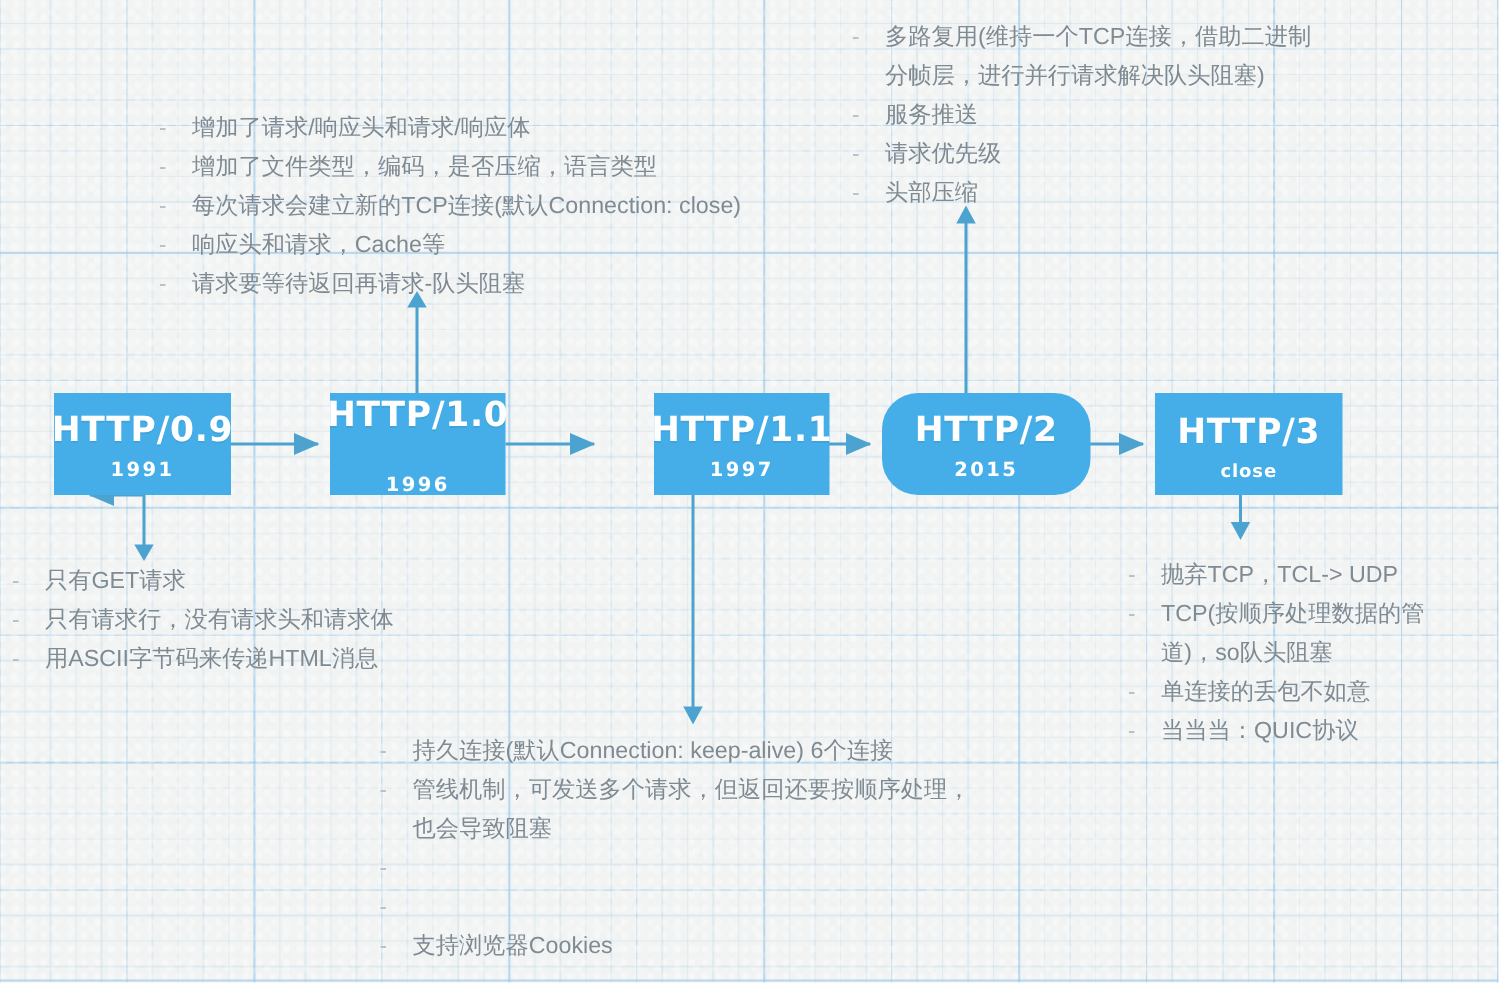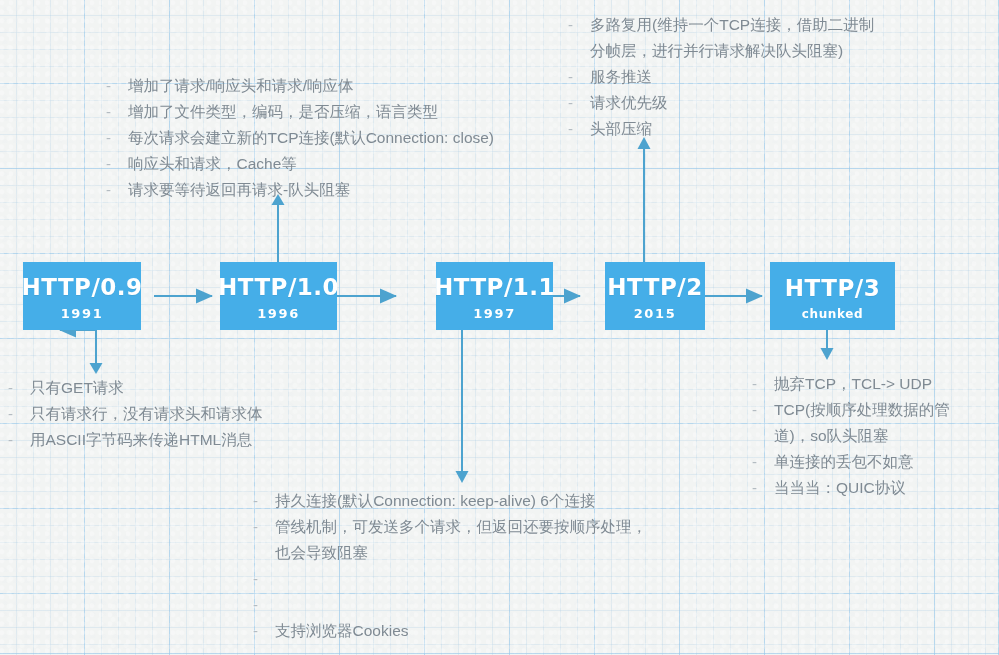--- a/index.html
+++ b/index.html
@@ -160,43 +160,43 @@
       <path d="M644,262 L644,148"></path>
       <path d="M637.5,149 L644,137 L650.5,149 z" fill="#4da3cf" stroke="none"></path>
     </g>
 
     <g stroke="#4da3cf" stroke-width="2" fill="none">
       <path d="M827,330 L827,349"></path>
       <path d="M820.5,348 L827,360 L833.5,348 z" fill="#4da3cf" stroke="none"></path>
     </g>
   </svg>
 
-  <div class="node" style="left:23px; top:262px; width:118px; height:68px;">
+  <div class="node" style="left:36px; top:262px; width:118px; height:68px;">
     <span class="title">HTTP/0.9</span>
     <span class="sub">1991</span>
   </div>
 
-  <div class="node" style="left:220px; top:262px; width:117px; height:68px;">
+  <div class="node" style="left:220px; top:262px; width:117px; height:68px;justify-content:space-between;">
     <span class="title">HTTP/1.0</span>
     <span class="sub">1996</span>
   </div>
 
   <div class="node" style="left:404px; top:262px; width:117px; height:68px;margin-left:32px;">
     <span class="title">HTTP/1.1</span>
     <span class="sub">1997</span>
   </div>
 
-  <div class="node" style="left:605px; top:262px; width:100px; height:68px;">
+  <div class="node" style="left:588px; top:262px; width:139px; height:68px;border-radius:24px;">
     <span class="title">HTTP/2</span>
     <span class="sub">2015</span>
   </div>
 
   <div class="node" style="left:770px; top:262px; width:125px; height:68px;">
     <span class="title">HTTP/3</span>
-    <span class="sub word">chunked</span>
+    <span class="sub word">close</span>
   </div>
 
   <div class="note" style="left:106px; top:73px;">
     <div class="row">
       <span class="dash">-</span>
       <span class="txt">增加了请求/响应头和请求/响应体</span>
     </div>
     <div class="row">
       <span class="dash">-</span>
       <span class="txt">增加了文件类型，编码，是否压缩，语言类型</span>

